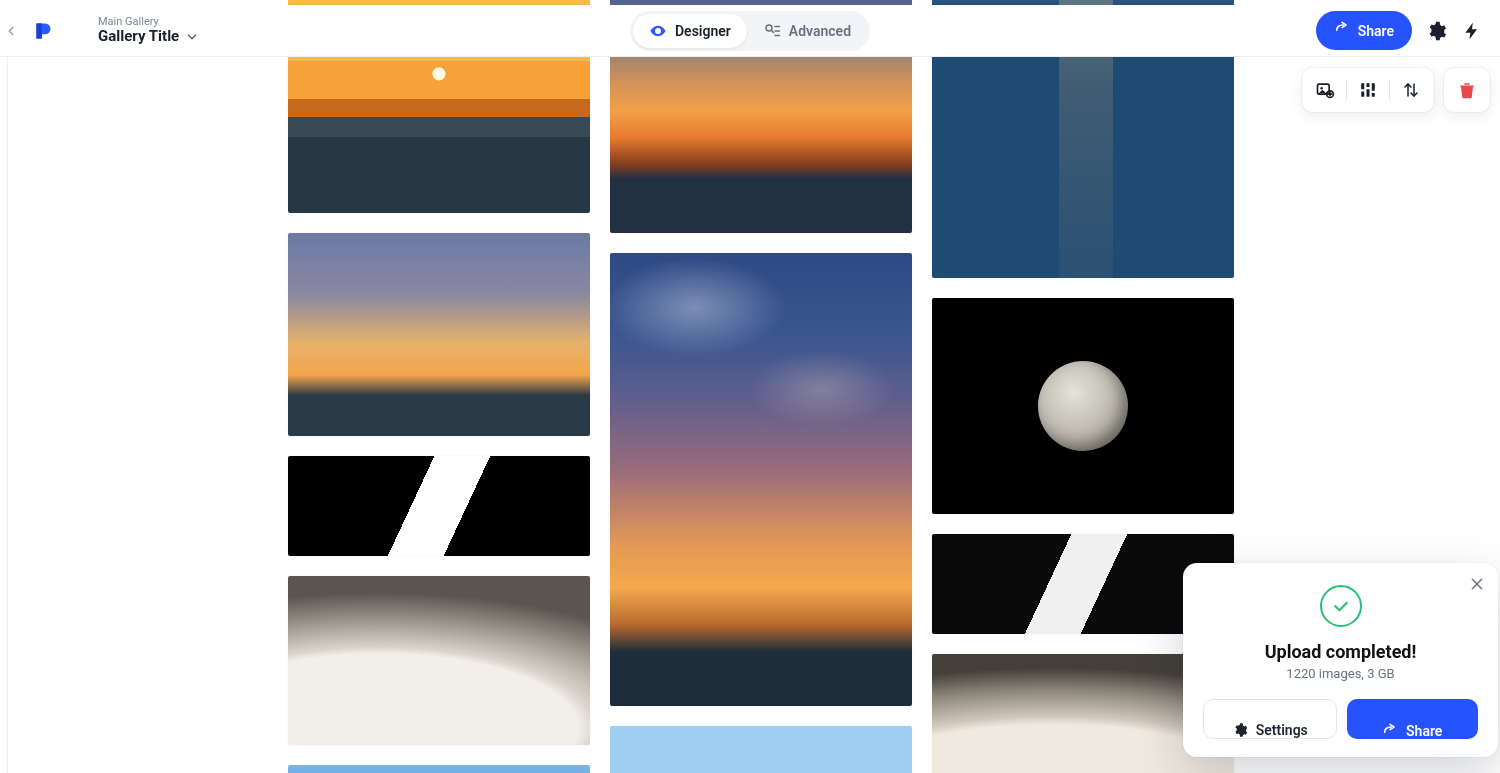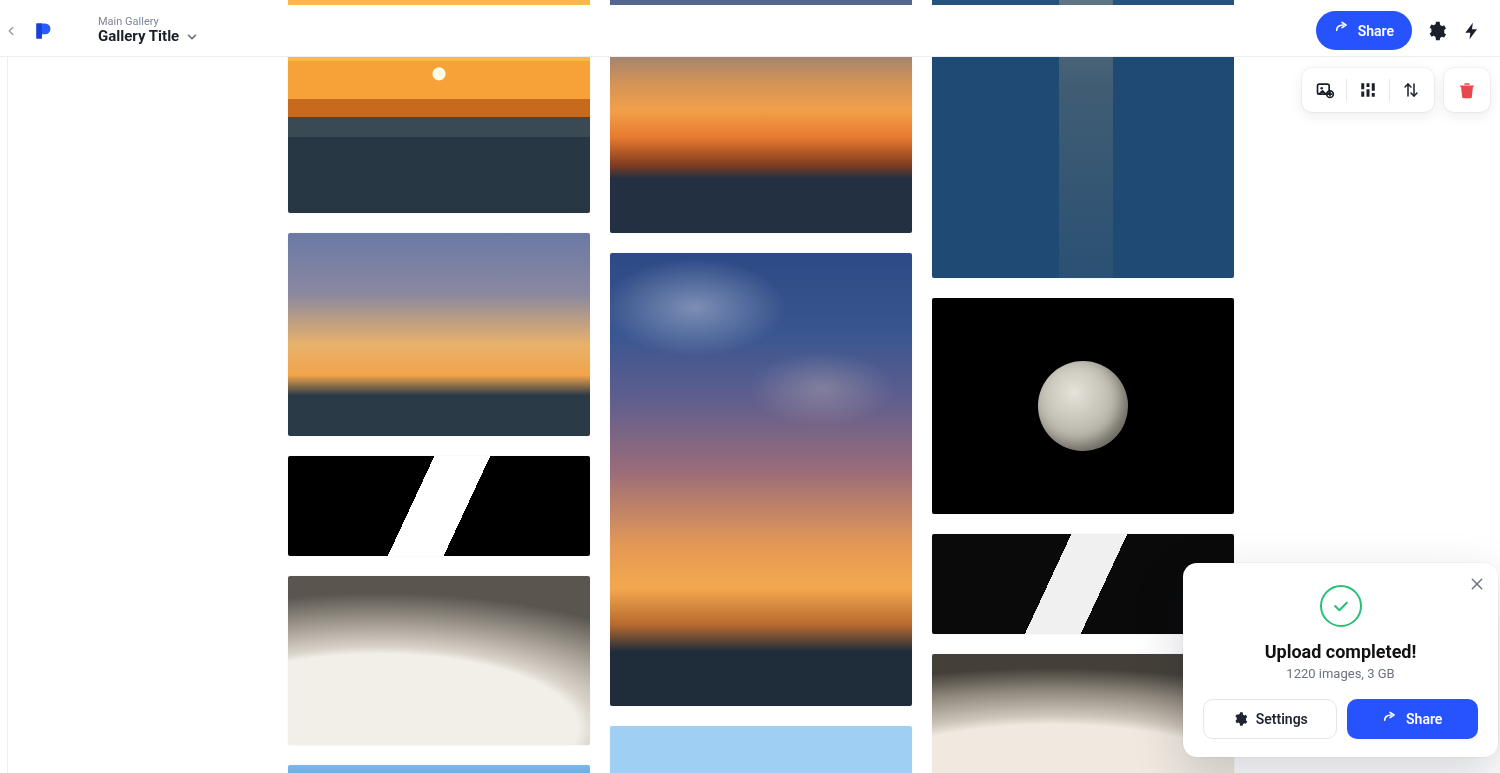--- a/index.html
+++ b/index.html
@@ -210,21 +210,21 @@
 }
 .toast .success-ring{
   width: 42px; height:42px; border:2px solid #28c076; border-radius:50%;
   display:flex;align-items:center;justify-content:center; color:#28c076;
   margin-bottom: 14px;
 }
 .toast .headline{font-size:18px;font-weight:700;color:#111;}
 .toast .sub{font-size:13px;color:#6b7280;margin-top:4px;}
 .toast .row{display:flex;gap:10px;margin-top:18px;width:100%;}
 .toast .btn{
-  flex:1; display:flex;align-items:center;justify-content:center;gap:8px;
+  flex:1; display:flex;align-items:flex-end;justify-content:center;gap:8px;
   height:40px;border-radius:10px;font-weight:600;font-size:14px;cursor:pointer;
 }
 .toast .btn.ghost{background:#fff;border:1px solid #e3e6ec;color:#1f2430;}
 .toast .btn.primary{background:#2753ff;color:#fff;}
 </style>
 </head>
 <body>
 
 <div class="gallery-wrap">
   <div class="gallery-inner">
@@ -270,20 +270,42 @@
         <span class="title">Gallery Title</span>
         <span class="chev">
           <svg viewBox="0 0 24 24" width="14" height="14" fill="none" stroke="currentColor" stroke-width="2.5" stroke-linecap="round" stroke-linejoin="round">
               <polyline points="6 9 12 15 18 9"></polyline>
             </svg>
         </span>
       </div>
     </div>
   </div>
 
+  <div class="topbar-center">
+    <div class="seg-btn active">
+      <span class="icn">
+        <svg viewBox="0 0 24 24" width="18" height="18" fill="currentColor">
+            <path d="M12 5c-5 0-9 4.5-10 7 1 2.5 5 7 10 7s9-4.5 10-7c-1-2.5-5-7-10-7zm0 11a4 4 0 1 1 0-8 4 4 0 0 1 0 8z"></path>
+          </svg>
+      </span>
+      <span>Designer</span>
+    </div>
+    <div class="seg-btn">
+      <span class="icn">
+        <svg viewBox="0 0 24 24" width="18" height="18" fill="none" stroke="currentColor" stroke-width="2" stroke-linecap="round">
+            <circle cx="8" cy="8" r="4"></circle>
+            <line x1="11" y1="11" x2="14" y2="14"></line>
+            <line x1="16" y1="6" x2="22" y2="6"></line>
+            <line x1="16" y1="12" x2="22" y2="12"></line>
+            <line x1="16" y1="18" x2="22" y2="18"></line>
+          </svg>
+      </span>
+      <span>Advanced</span>
+    </div>
+  </div>
 
   <div class="topbar-right">
     <div class="share-btn">
       <span>
         <svg viewBox="0 0 24 24" width="16" height="16" fill="none" stroke="currentColor" stroke-width="2.4" stroke-linecap="round" stroke-linejoin="round">
             <path d="M4 14c0-5 4-8 10-8"></path>
             <polyline points="12 2 18 6 12 10"></polyline>
           </svg>
       </span>
       <span>Share</span>

